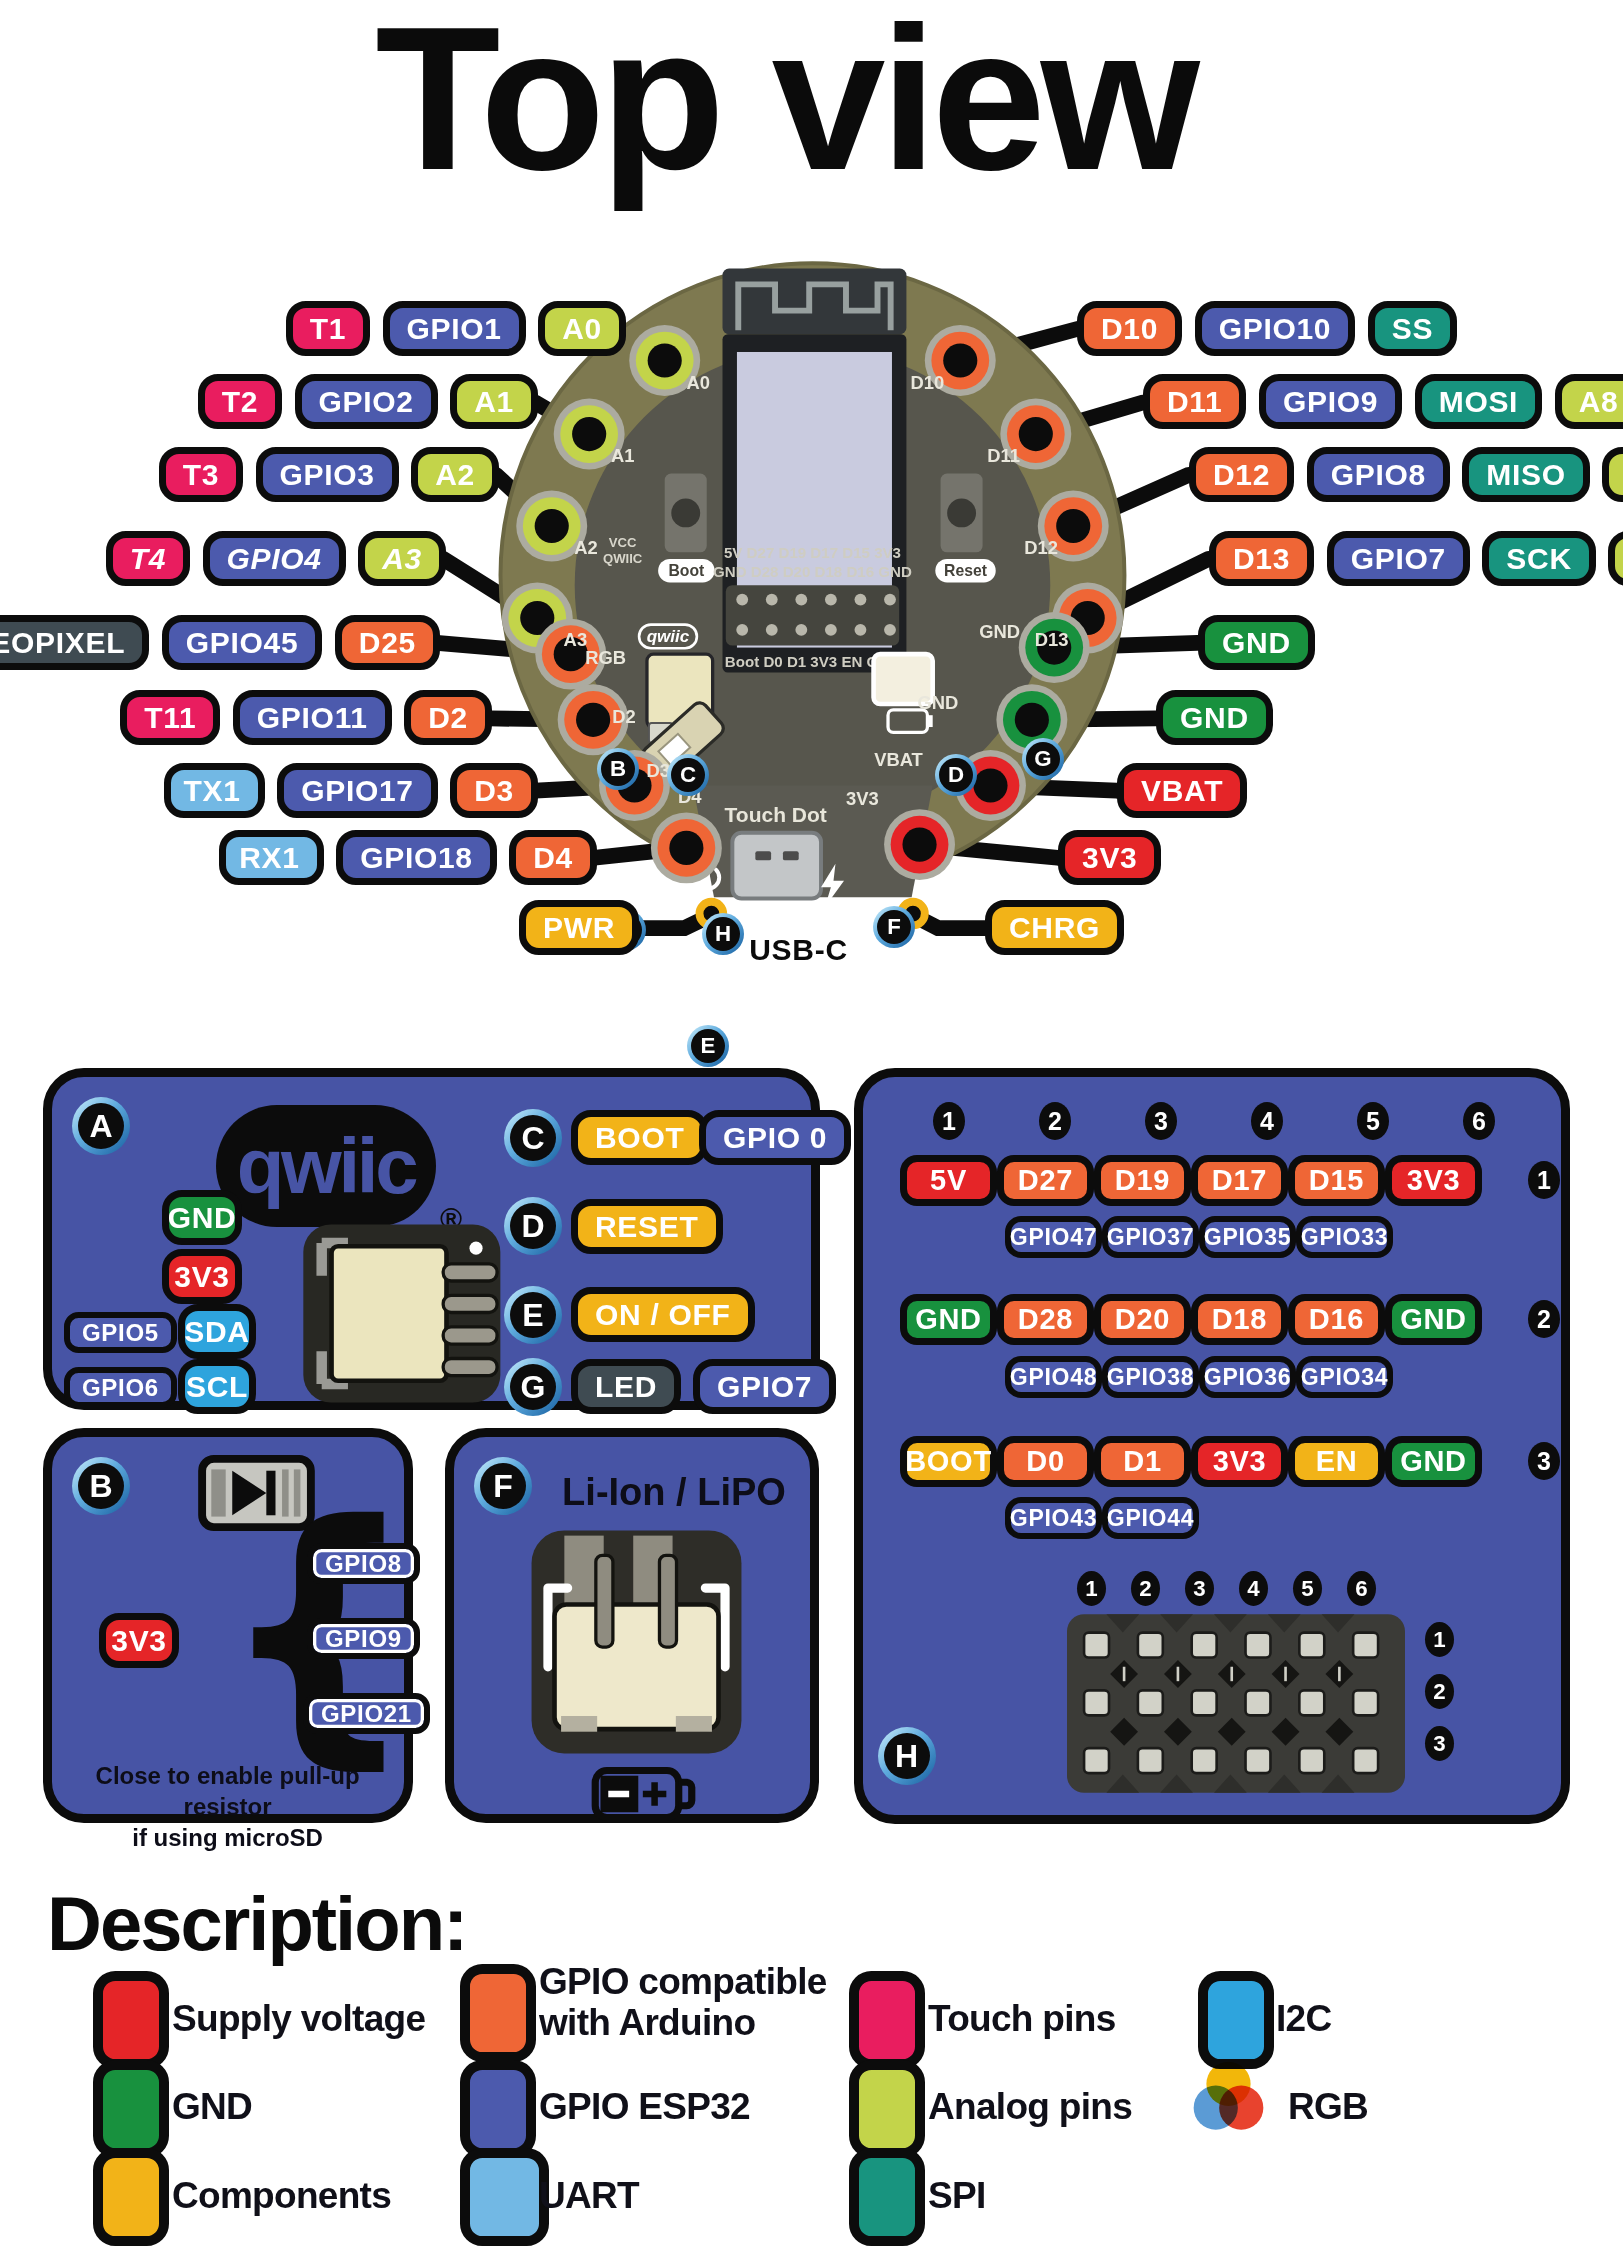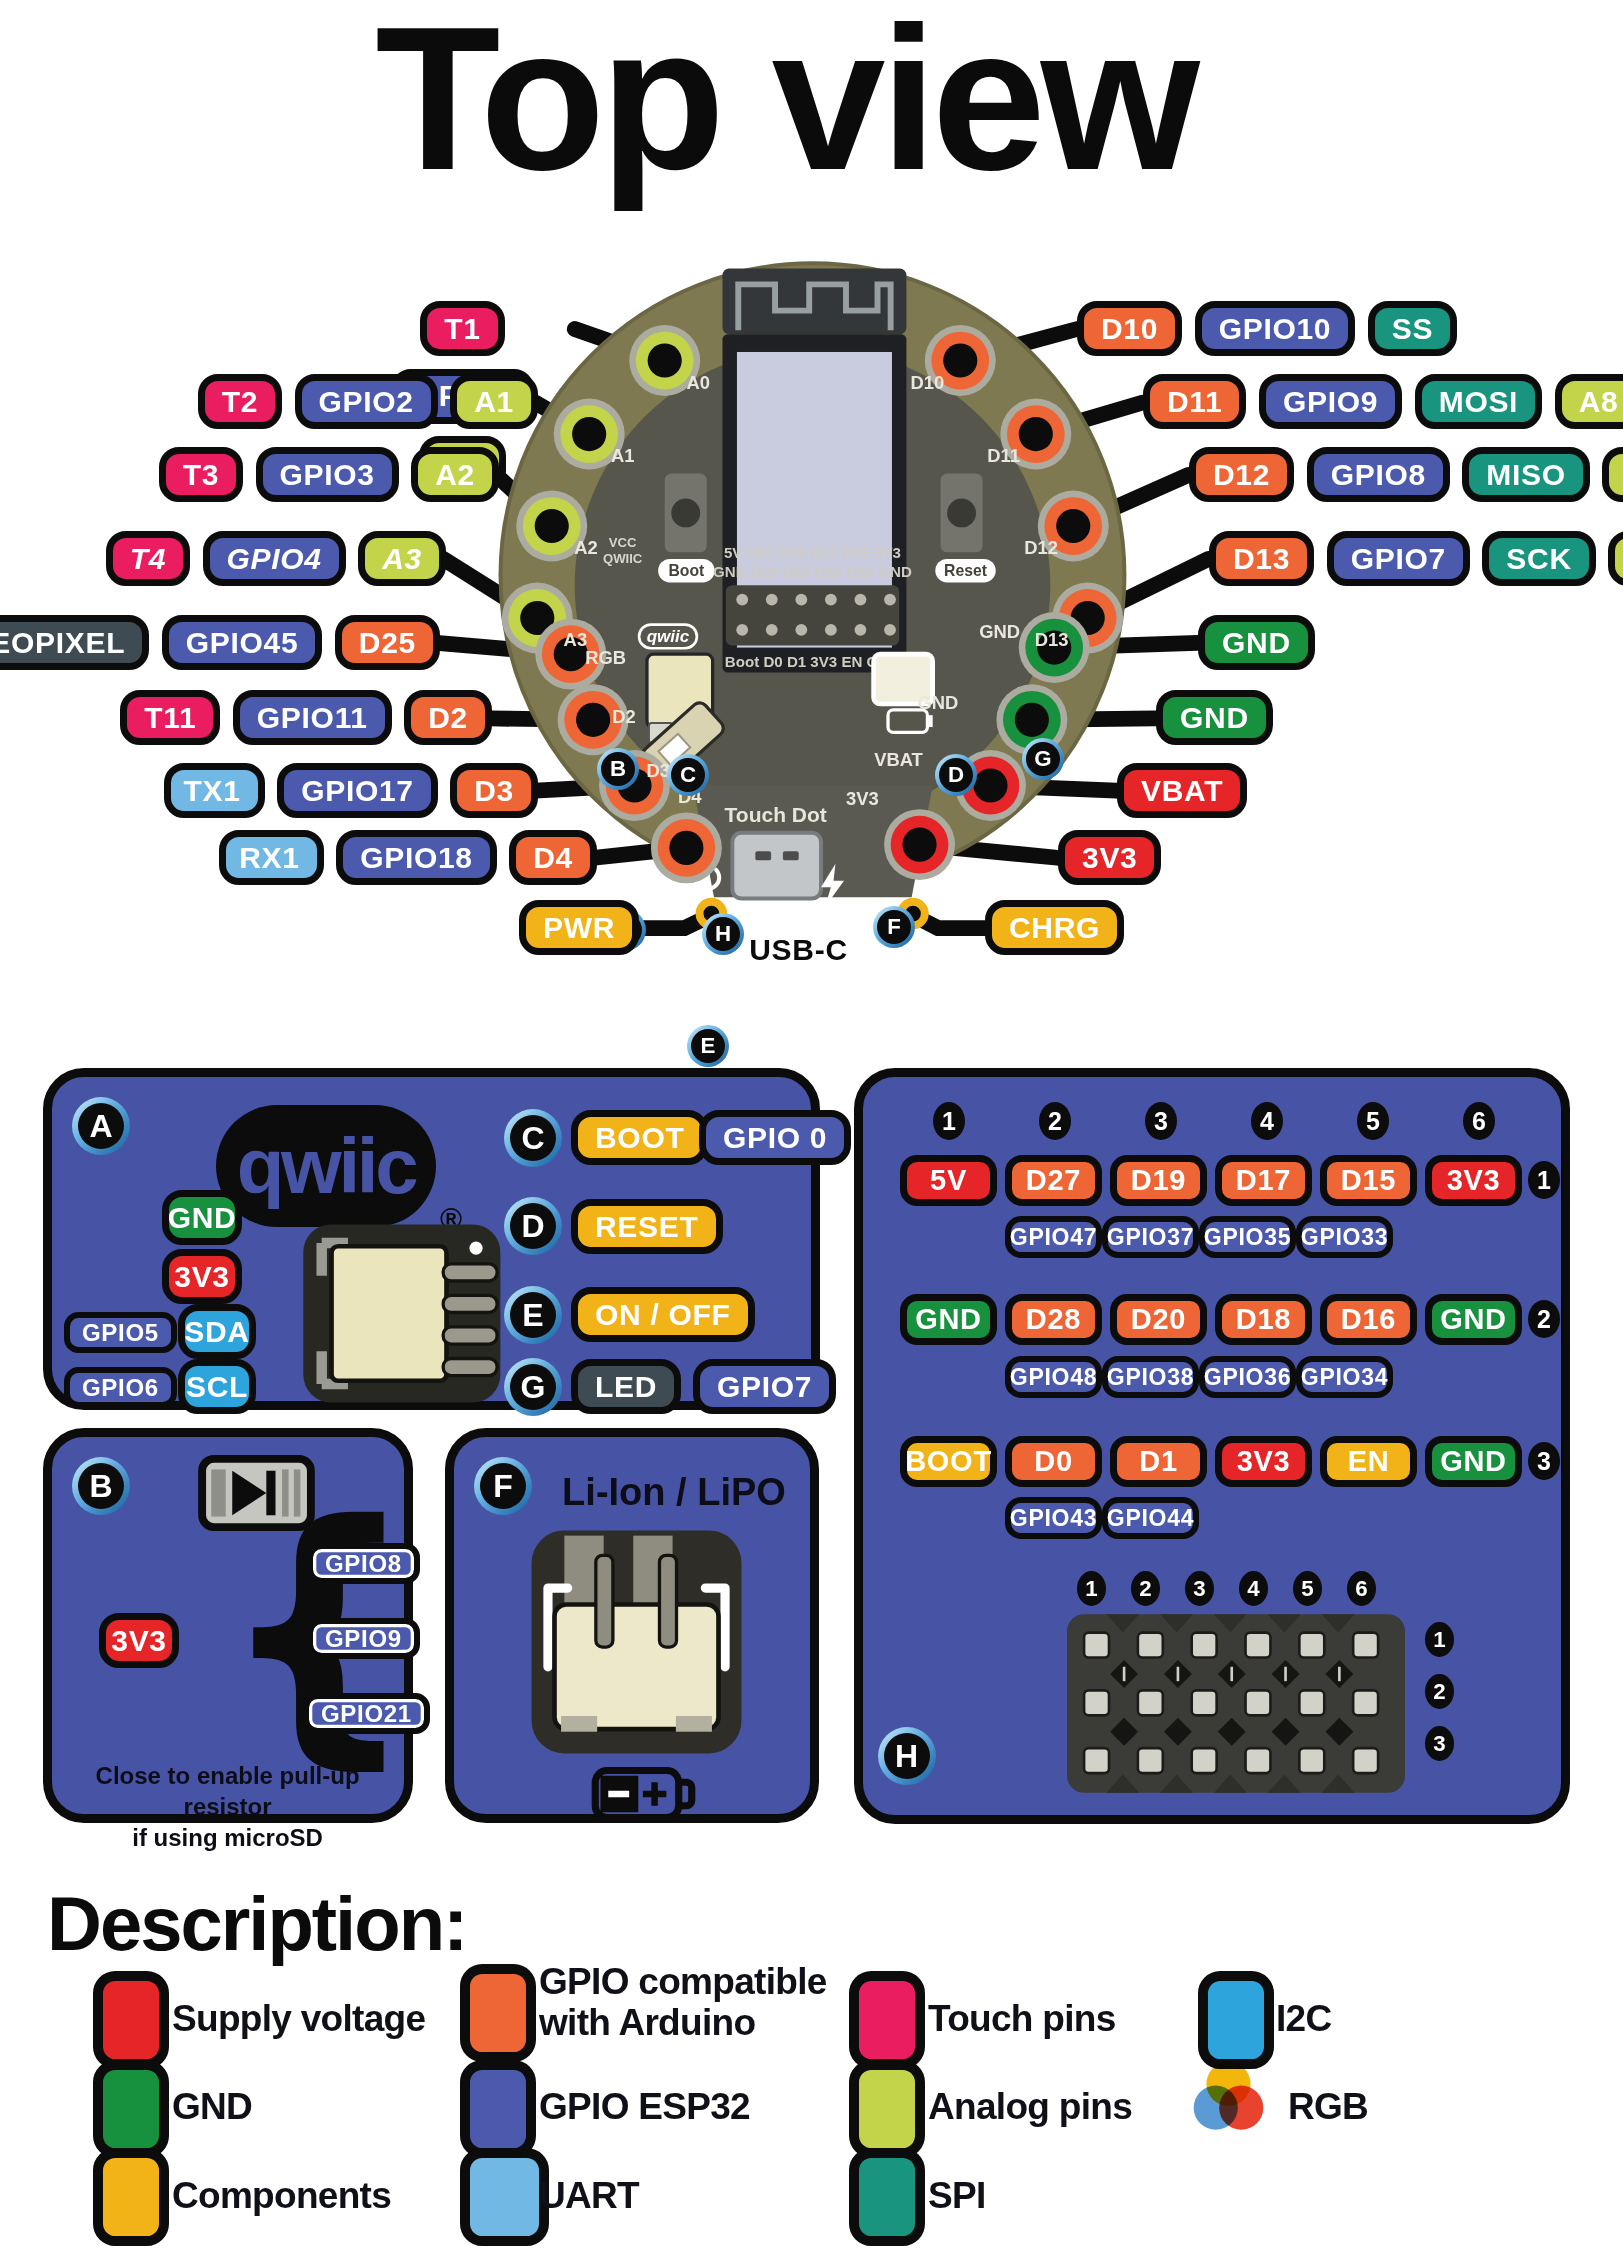--- a/index.html
+++ b/index.html
@@ -32,21 +32,21 @@
   .panel{position:absolute;background:var(--c-panel);border:9.2px solid var(--c-ink);
          border-radius:41px;box-sizing:border-box;}
   .abs{position:absolute;}
   .badge.small{font-size:24px;height:29px;border-width:6px;border-radius:14.5px;padding:0 12px;}
   .badge.inner-white{box-shadow:inset 0 0 0 3.3px #fff;}
   
   .qwiic-logo{position:absolute;background:var(--c-ink);border-radius:62px;
               display:flex;align-items:center;justify-content:center;}
   .qwiic-logo span{color:var(--c-panel);font-weight:bold;font-size:78px;letter-spacing:-3.3px;}
   
-  .pin-grid{position:absolute;display:flex;gap:8px;}
+  .pin-grid{position:absolute;display:flex;}
   .pin-grid .badge{width:83px;padding:0;font-size:29px;height:37px;border-radius:17px;}
   .gpio-grid{position:absolute;display:flex;}
   .gpio-grid .badge{width:85px;padding:0;font-size:23px;height:30px;border-radius:16px;border-width:6px;}
   .numcircle{display:inline-flex;width:32px;height:38px;background:var(--c-ink);color:#fff;
              border-radius:50%;align-items:center;justify-content:center;font-weight:bold;font-size:25px;}
   .numcircle.sm{width:29px;height:35px;font-size:22.3px;}
   
   .swatch{position:absolute;width:56px;height:78px;border:10.5px solid var(--c-ink);border-radius:22.3px;box-sizing:content-box;}
   .leg-label{position:absolute;font-weight:bold;font-size:37px;color:#101019;white-space:nowrap;letter-spacing:-0.7px;}
   #desc-heading{position:absolute;left:47px;top:1880px;font-size:76px;font-weight:bold;color:#0b0b0b;letter-spacing:-2px;}
@@ -284,21 +284,21 @@
   <div class="marker m64" style="left:873px;top:906px;">
       <i>F</i>
     </div>
   <div class="marker m64" style="left:1022px;top:738px;">
       <i>G</i>
     </div>
   <div class="marker m64" style="left:702px;top:913px;">
       <i>H</i>
     </div>
 
-  <div class="row right-anchor" style="top:301px;right:1089px;flex-direction:column;">
+  <div class="row right-anchor" style="top:301px;right:997px;">
       <span class="badge c-pink">T1</span>
       <span class="badge c-blue">GPIO1</span>
       <span class="badge c-lime">A0</span>
     </div>
   <div class="row right-anchor" style="top:374px;right:1085px;">
       <span class="badge c-pink">T2</span>
       <span class="badge c-blue">GPIO2</span>
       <span class="badge c-lime">A1</span>
     </div>
   <div class="row right-anchor" style="top:447px;right:1124px;padding-left:13px;">

